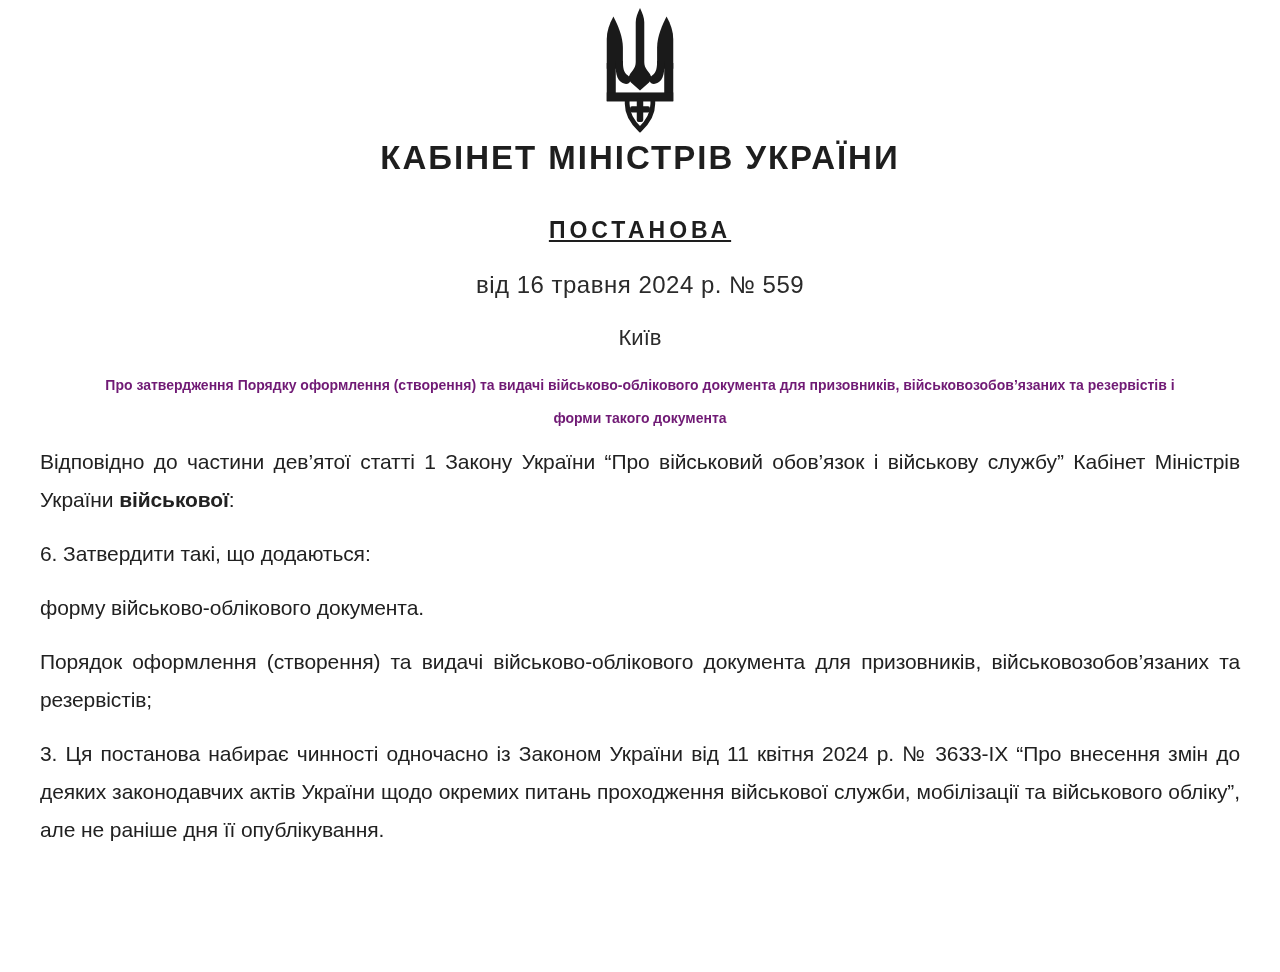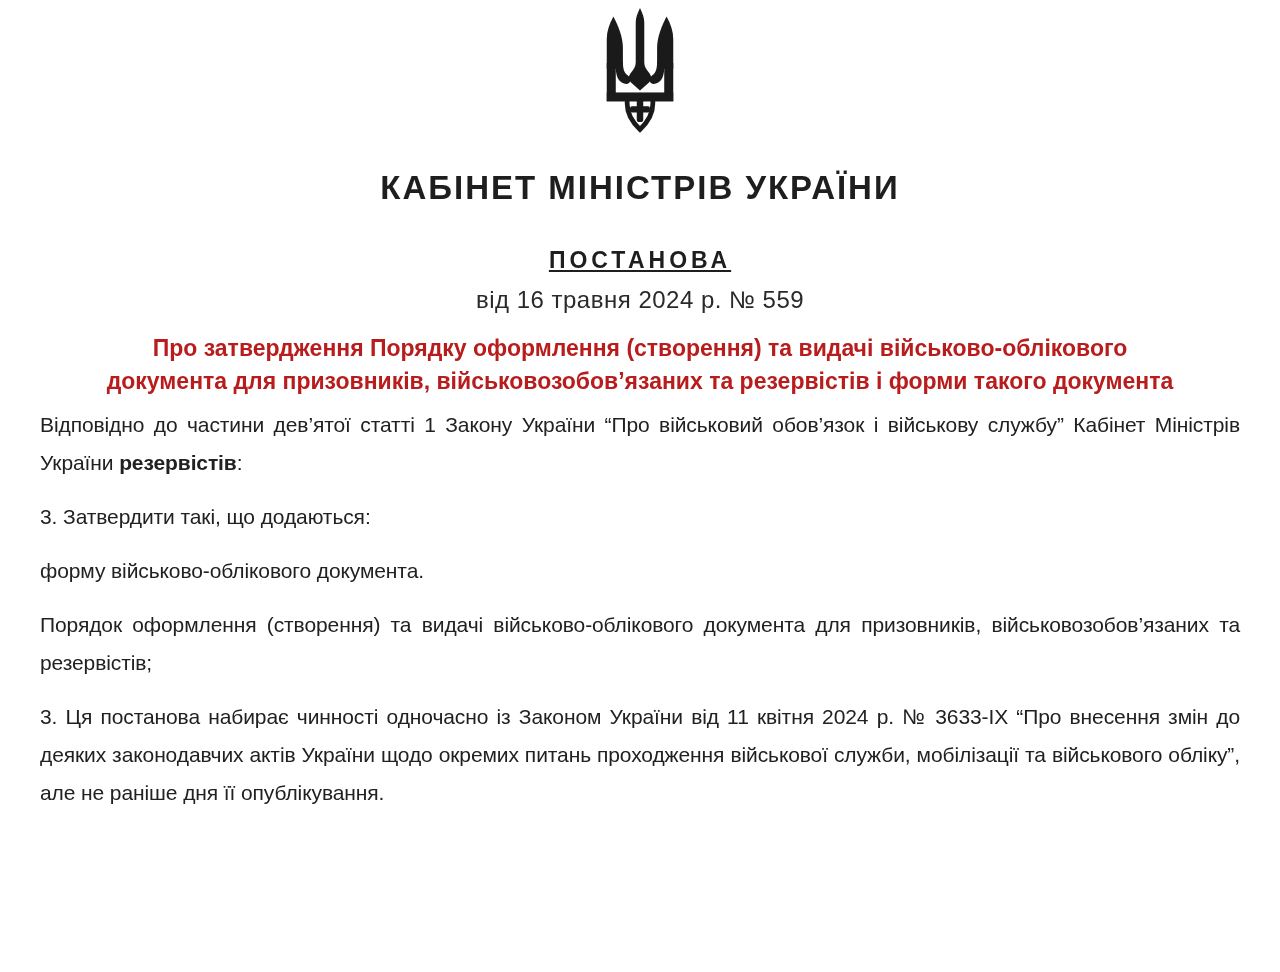--- a/index.html
+++ b/index.html
@@ -20,57 +20,56 @@
   }
   .centered { text-align: center; }
 
   .emblem-wrap {
     text-align: center;
     padding-top: 2px;
     line-height: 0;
   }
 
   .org-name {
-    margin-top: 30px;
     font-size: 33px;
     font-weight: 600;
     letter-spacing: 2px;
     color: #1e1e1e;
   }
 
   .doc-type {
     margin-top: 40px;
     font-size: 23px;
     font-weight: 700;
     letter-spacing: 4px;
     color: #1e1e1e;
     text-decoration: underline;
   }
 
   .date-line {
-    margin-top: 12px;
+    margin-top: 27px;
     font-size: 24px;
     letter-spacing: 0.5px;
     color: #2a2a2a;
   }
 
   .city {
     margin-top: 26px;
     font-size: 22px;
     color: #2a2a2a;
   }
 
   .doc-title {
     max-width: 1085px;
     margin: 18px auto 0;
-    font-size: 23px;
+    font-size: 14px;
     font-weight: 700;
     line-height: 33px;
     text-align: center;
-    color: #b91c1c;
+    color: #701a75;
   }
 
   .body-text {
     margin-top: 8px;
   }
   .body-text p {
     margin: 0 0 16px;
     font-size: 21px;
     line-height: 38px;
     text-align: justify;
@@ -109,27 +108,28 @@
       </g>
     </svg>
   </div>
 
   <div class="org-name centered">КАБІНЕТ МІНІСТРІВ УКРАЇНИ</div>
 
   <div class="doc-type centered">ПОСТАНОВА</div>
 
   <div class="date-line centered">від 16 травня 2024 р. № 559</div>
 
+  <div class="city centered">Київ</div>
 
   <div class="doc-title">Про затвердження Порядку оформлення (створення) та видачі військово-облікового документа для призовників, військовозобов’язаних та резервістів і форми такого документа</div>
 
   <div class="body-text">
-    <p><span>Відповідно до частини дев’ятої статті 1 Закону України “Про військовий обов’язок і військову службу” Кабінет Міністрів України </span><span class="bold">резервістів</span><span>:</span></p>
+    <p><span>Відповідно до частини дев’ятої статті 1 Закону України “Про військовий обов’язок і військову службу” Кабінет Міністрів України </span><span class="bold">військової</span><span>:</span></p>
 
-    <p>3. Затвердити такі, що додаються:</p>
+    <p>6. Затвердити такі, що додаються:</p>
 
     <p>форму військово-облікового документа.</p>
 
     <p>Порядок оформлення (створення) та видачі військово-облікового документа для призовників, військовозобов’язаних та резервістів;</p>
 
 
     <p>3. Ця постанова набирає чинності одночасно із Законом України від 11 квітня 2024 р. № 3633-IX “Про внесення змін до деяких законодавчих актів України щодо окремих питань проходження військової служби, мобілізації та військового обліку”, але не раніше дня її опублікування.</p>
   </div>
 
 </div>

